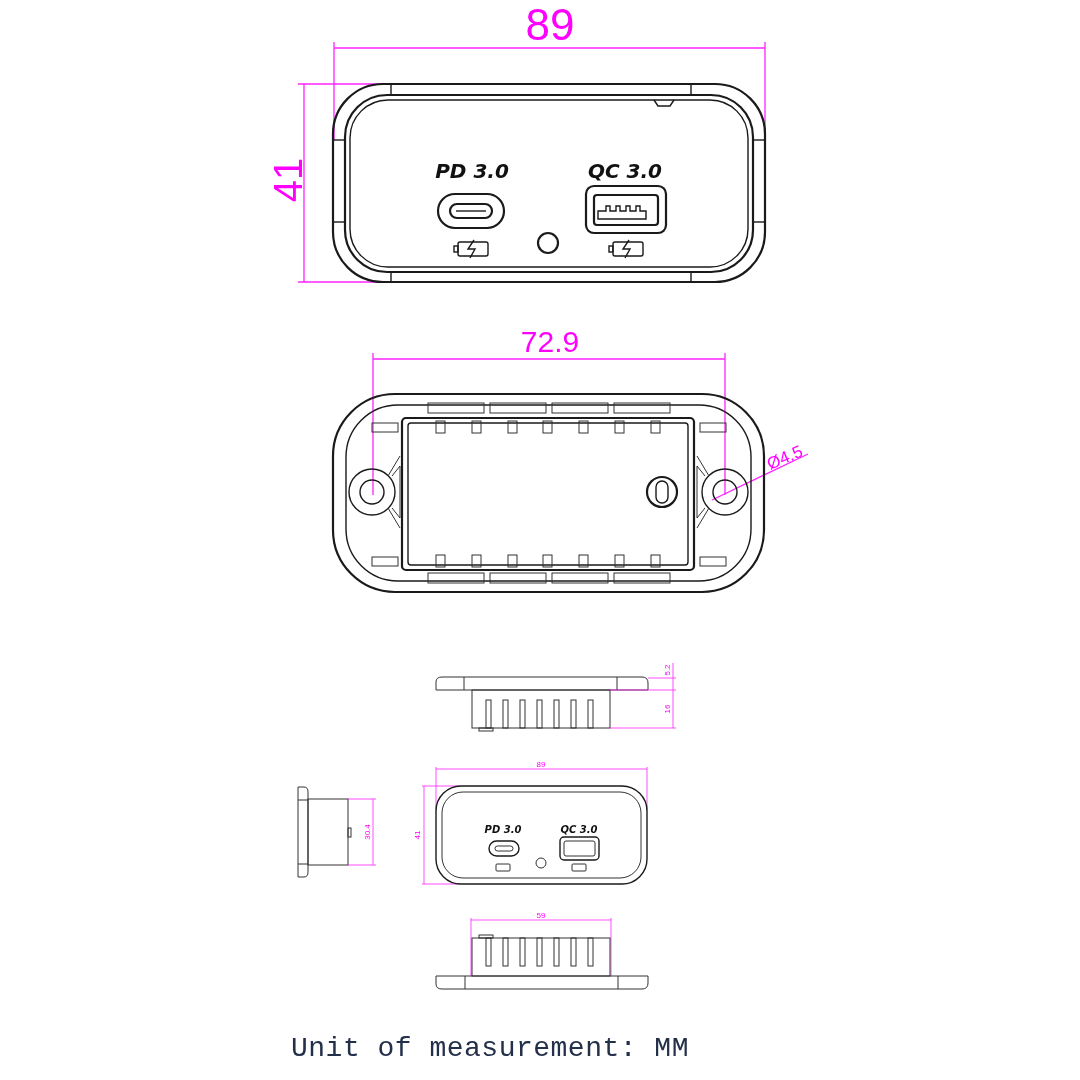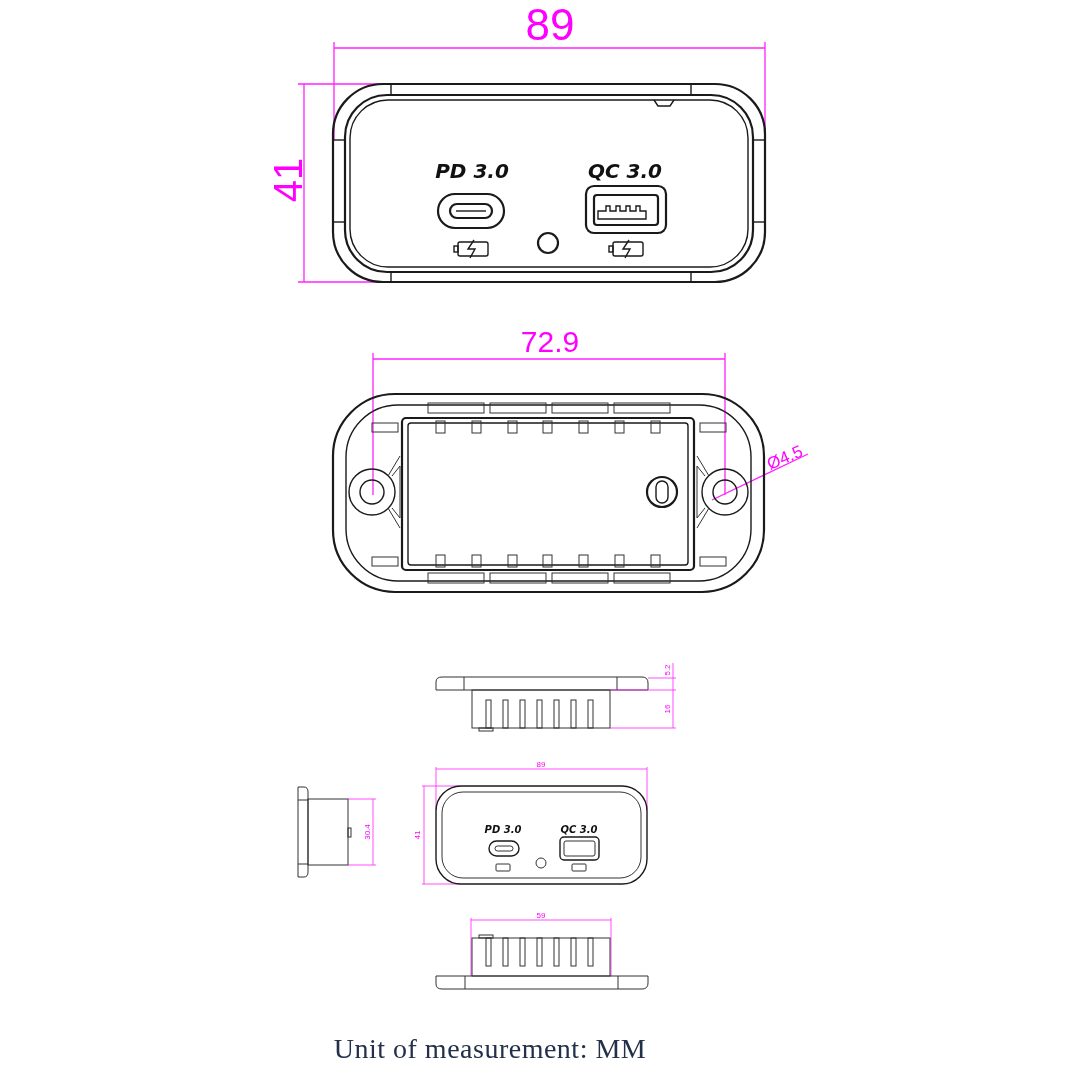--- a/index.html
+++ b/index.html
@@ -5,21 +5,21 @@
   html, body { margin:0; padding:0; background:#ffffff; }
   body { width:1080px; height:1080px; position:relative; overflow:hidden; font-family:"Liberation Sans", sans-serif; }
   svg.drawing { position:absolute; left:0; top:0; width:1080px; height:1080px; }
   .ln { fill:none; stroke:#1a1a1a; stroke-width:2.2; }
   .ln2 { fill:none; stroke:#1a1a1a; stroke-width:1.4; }
   .lnt { fill:none; stroke:#333; stroke-width:1; }
   .dim { fill:none; stroke:#ff22ff; stroke-width:1.3; }
   .dimt { fill:none; stroke:#ff22ff; stroke-width:0.8; }
   .dimtxt { fill:#ff00ff; font-family:"Liberation Sans", sans-serif; }
   .lbl { fill:#111; font-family:"DejaVu Sans", sans-serif; font-style:italic; font-weight:bold; }
-  .footer { position:absolute; left:0; width:980px; top:1033px; text-align:center; font-size:28px; color:#233049; letter-spacing:0.5px; font-family:Liberation Serif, serif; }
+  .footer { position:absolute; left:0; width:980px; top:1033px; text-align:center; font-size:28px; color:#233049; letter-spacing:0.5px; font-family:Liberation Mono, monospace; }
 </style>
 </head>
 <body>
 
 <svg class="drawing" viewBox="0 0 1080 1080" xmlns="http://www.w3.org/2000/svg">
 
   <g>
 
     <line class="dim" x1="334" y1="42" x2="334" y2="140"></line>
     <line class="dim" x1="765" y1="42" x2="765" y2="135"></line>

